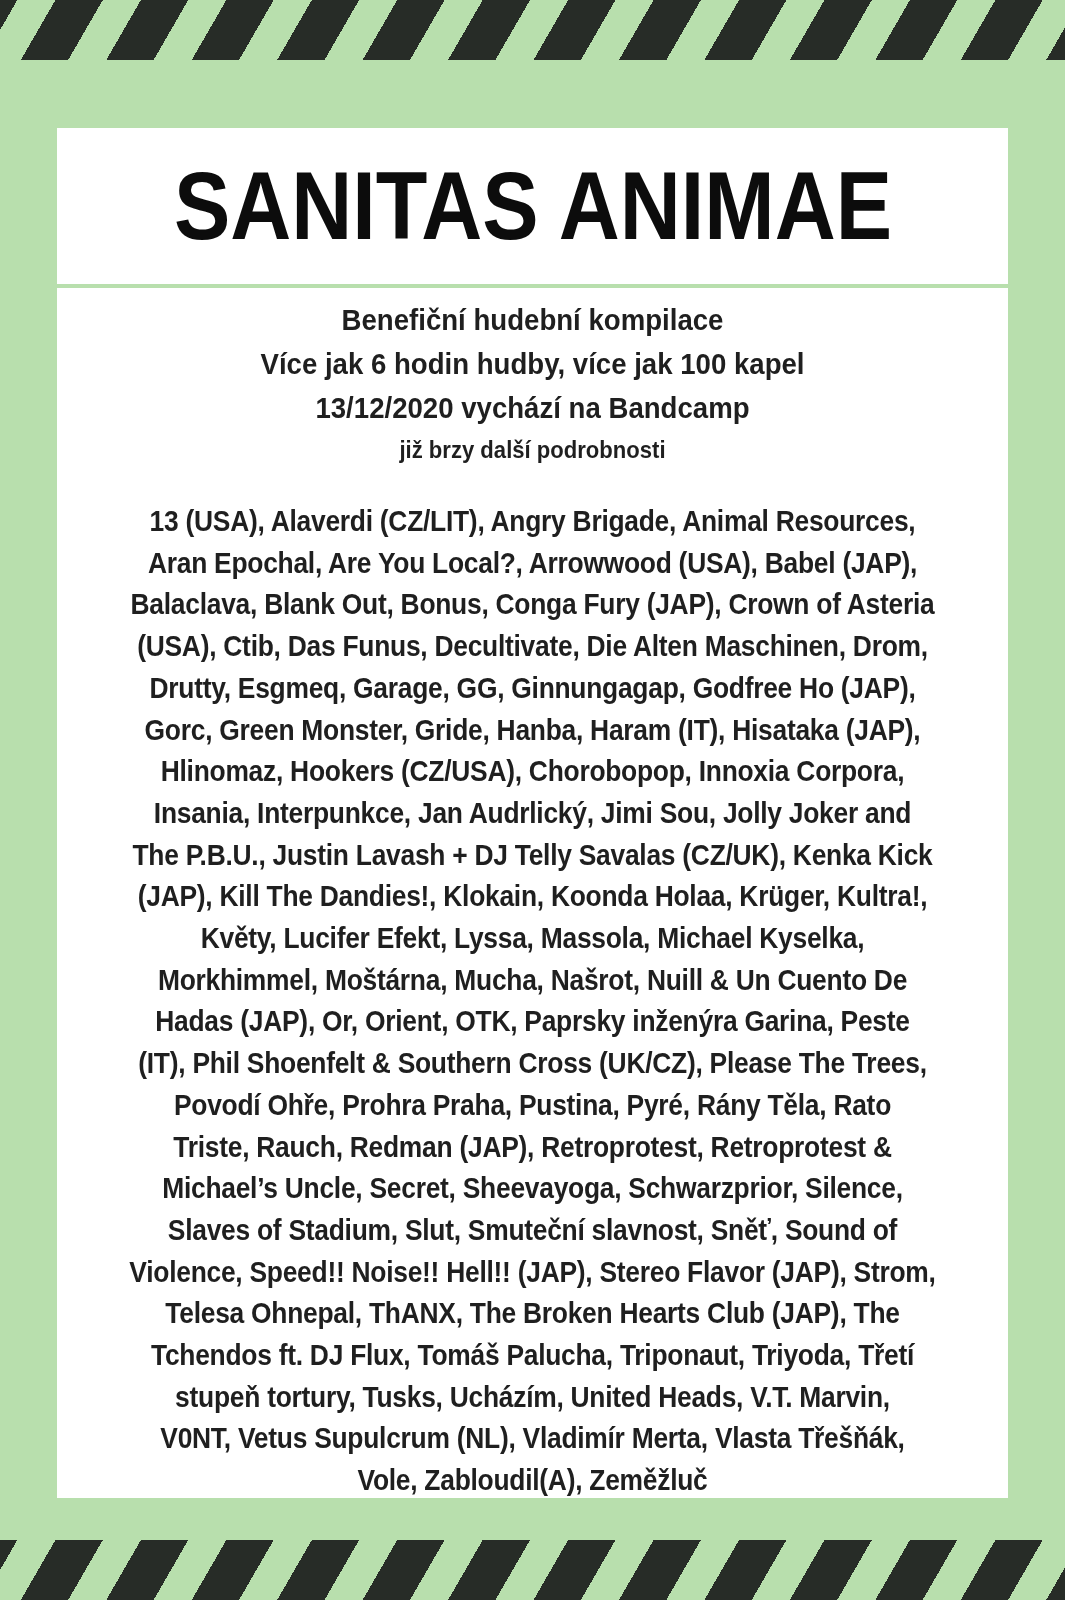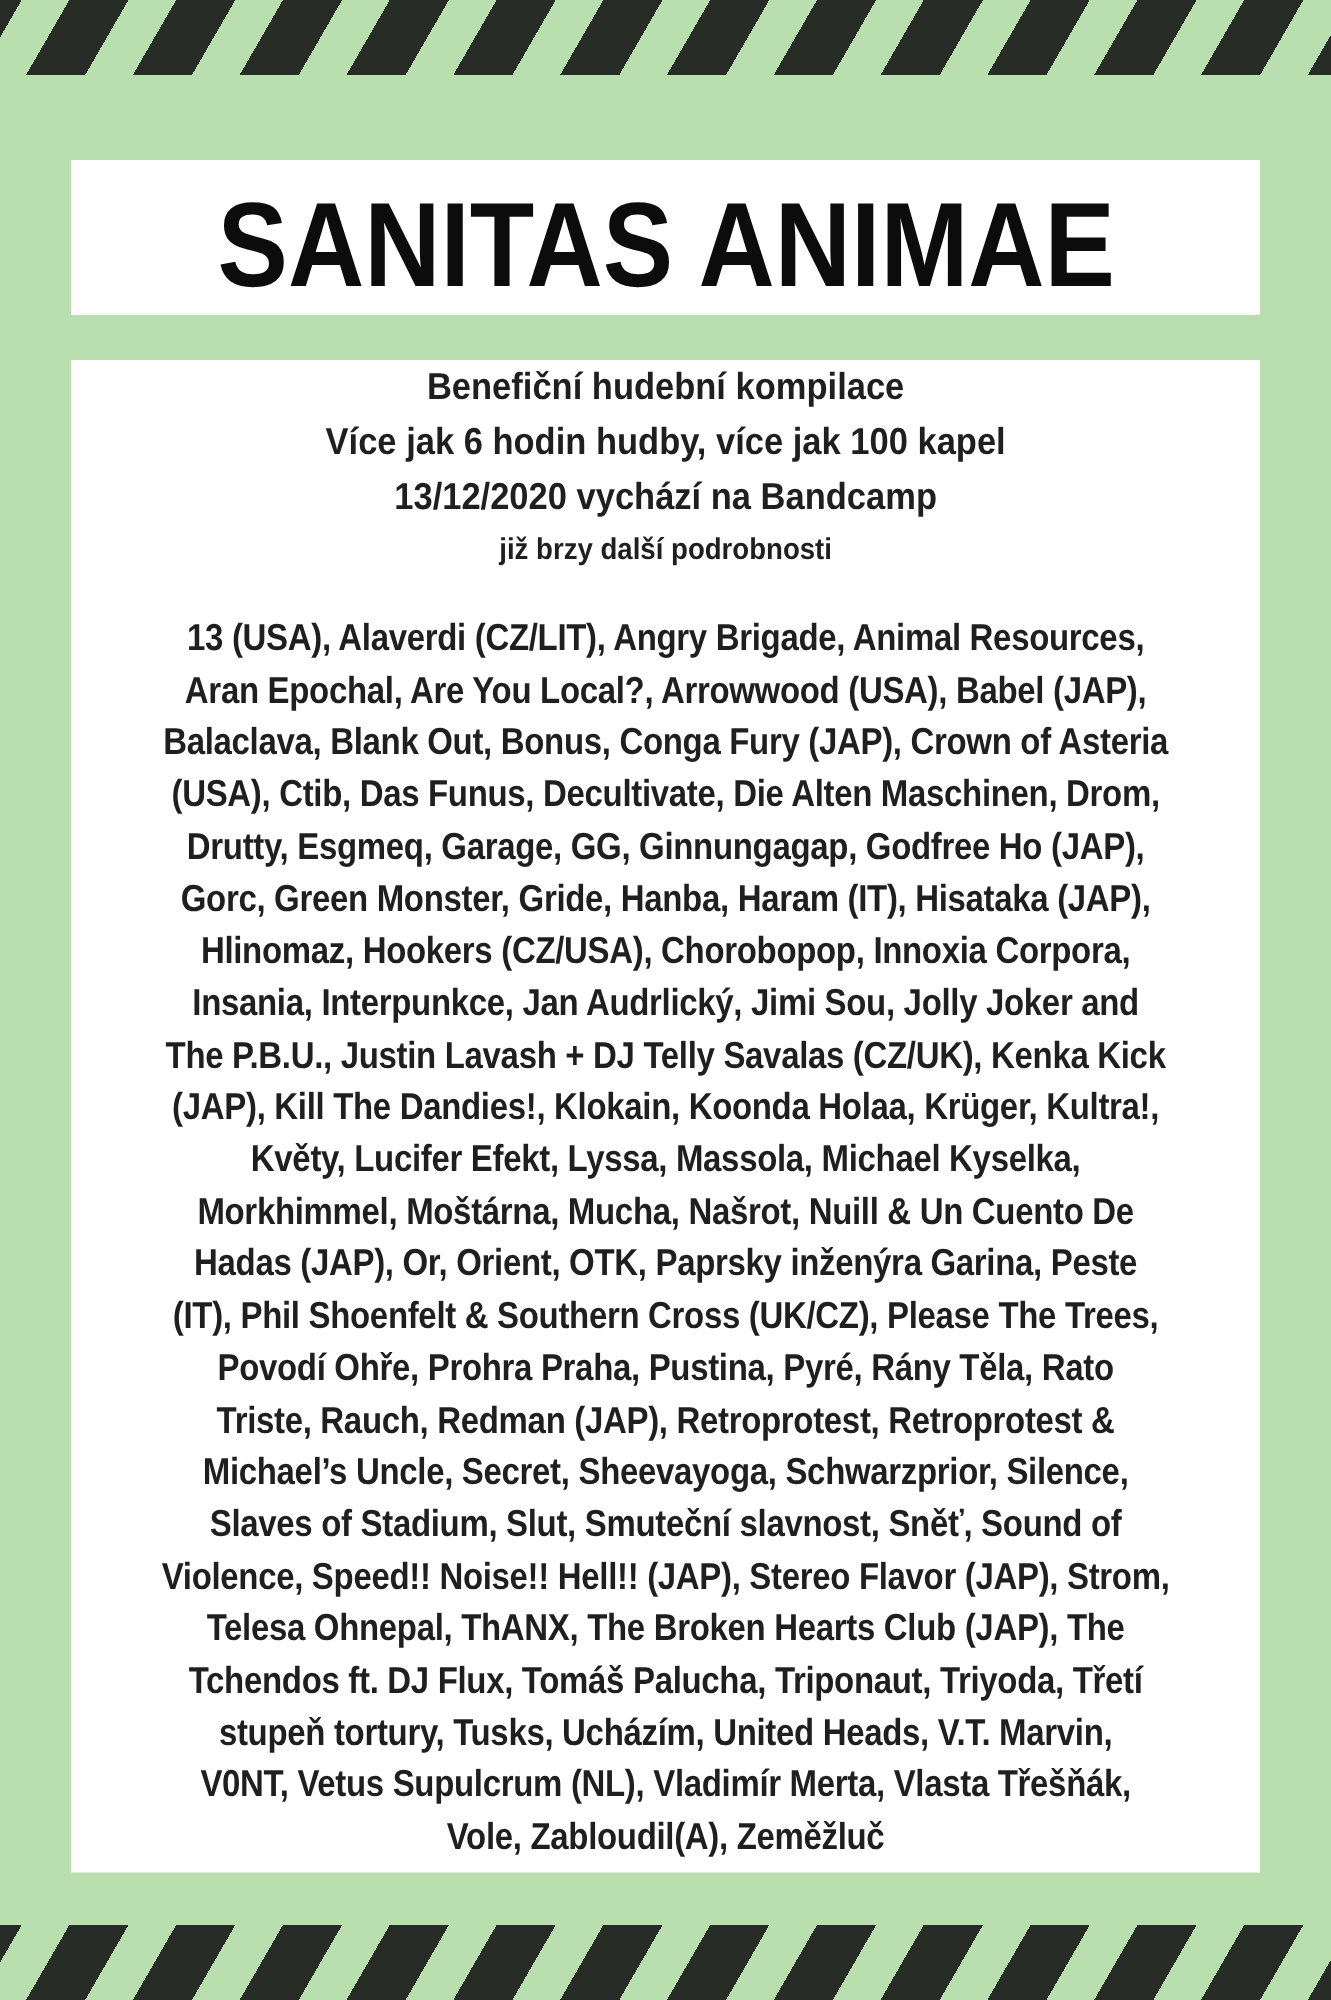--- a/index.html
+++ b/index.html
@@ -21,32 +21,32 @@
     background:repeating-linear-gradient(120deg,
       var(--stripe) 0 41px, transparent 41px 74px);
   }
   .stripe-band.top{top:0;}
   .stripe-band.bottom{top:1540px;}
   .panel{
     position:absolute;left:57px;width:951px;
     background:var(--panel);
   }
   .title-panel{
-    top:128px;height:124px;
-    display:flex;align-items:flex-end;justify-content:center;
+    top:128px;height:156px;
+    display:flex;align-items:center;justify-content:center;
   }
   .poster-title{
     margin:0;
     font-size:96px;font-weight:bold;color:#0c0c0c;
     letter-spacing:0px;white-space:nowrap;
     transform:scaleX(0.88);transform-origin:center;
   }
   .content-panel{
     top:288px;height:1210px;
-    box-sizing:border-box;
+    box-sizing:border-box;padding-top:10px;
     color:var(--ink);text-align:center;
   }
   .subtitle-line{
     font-size:30px;font-weight:bold;line-height:44px;
     white-space:nowrap;
     transform:scaleX(0.92);transform-origin:center;
   }
   .subtitle-note{
     font-size:24px;font-weight:bold;line-height:40px;
     white-space:nowrap;

